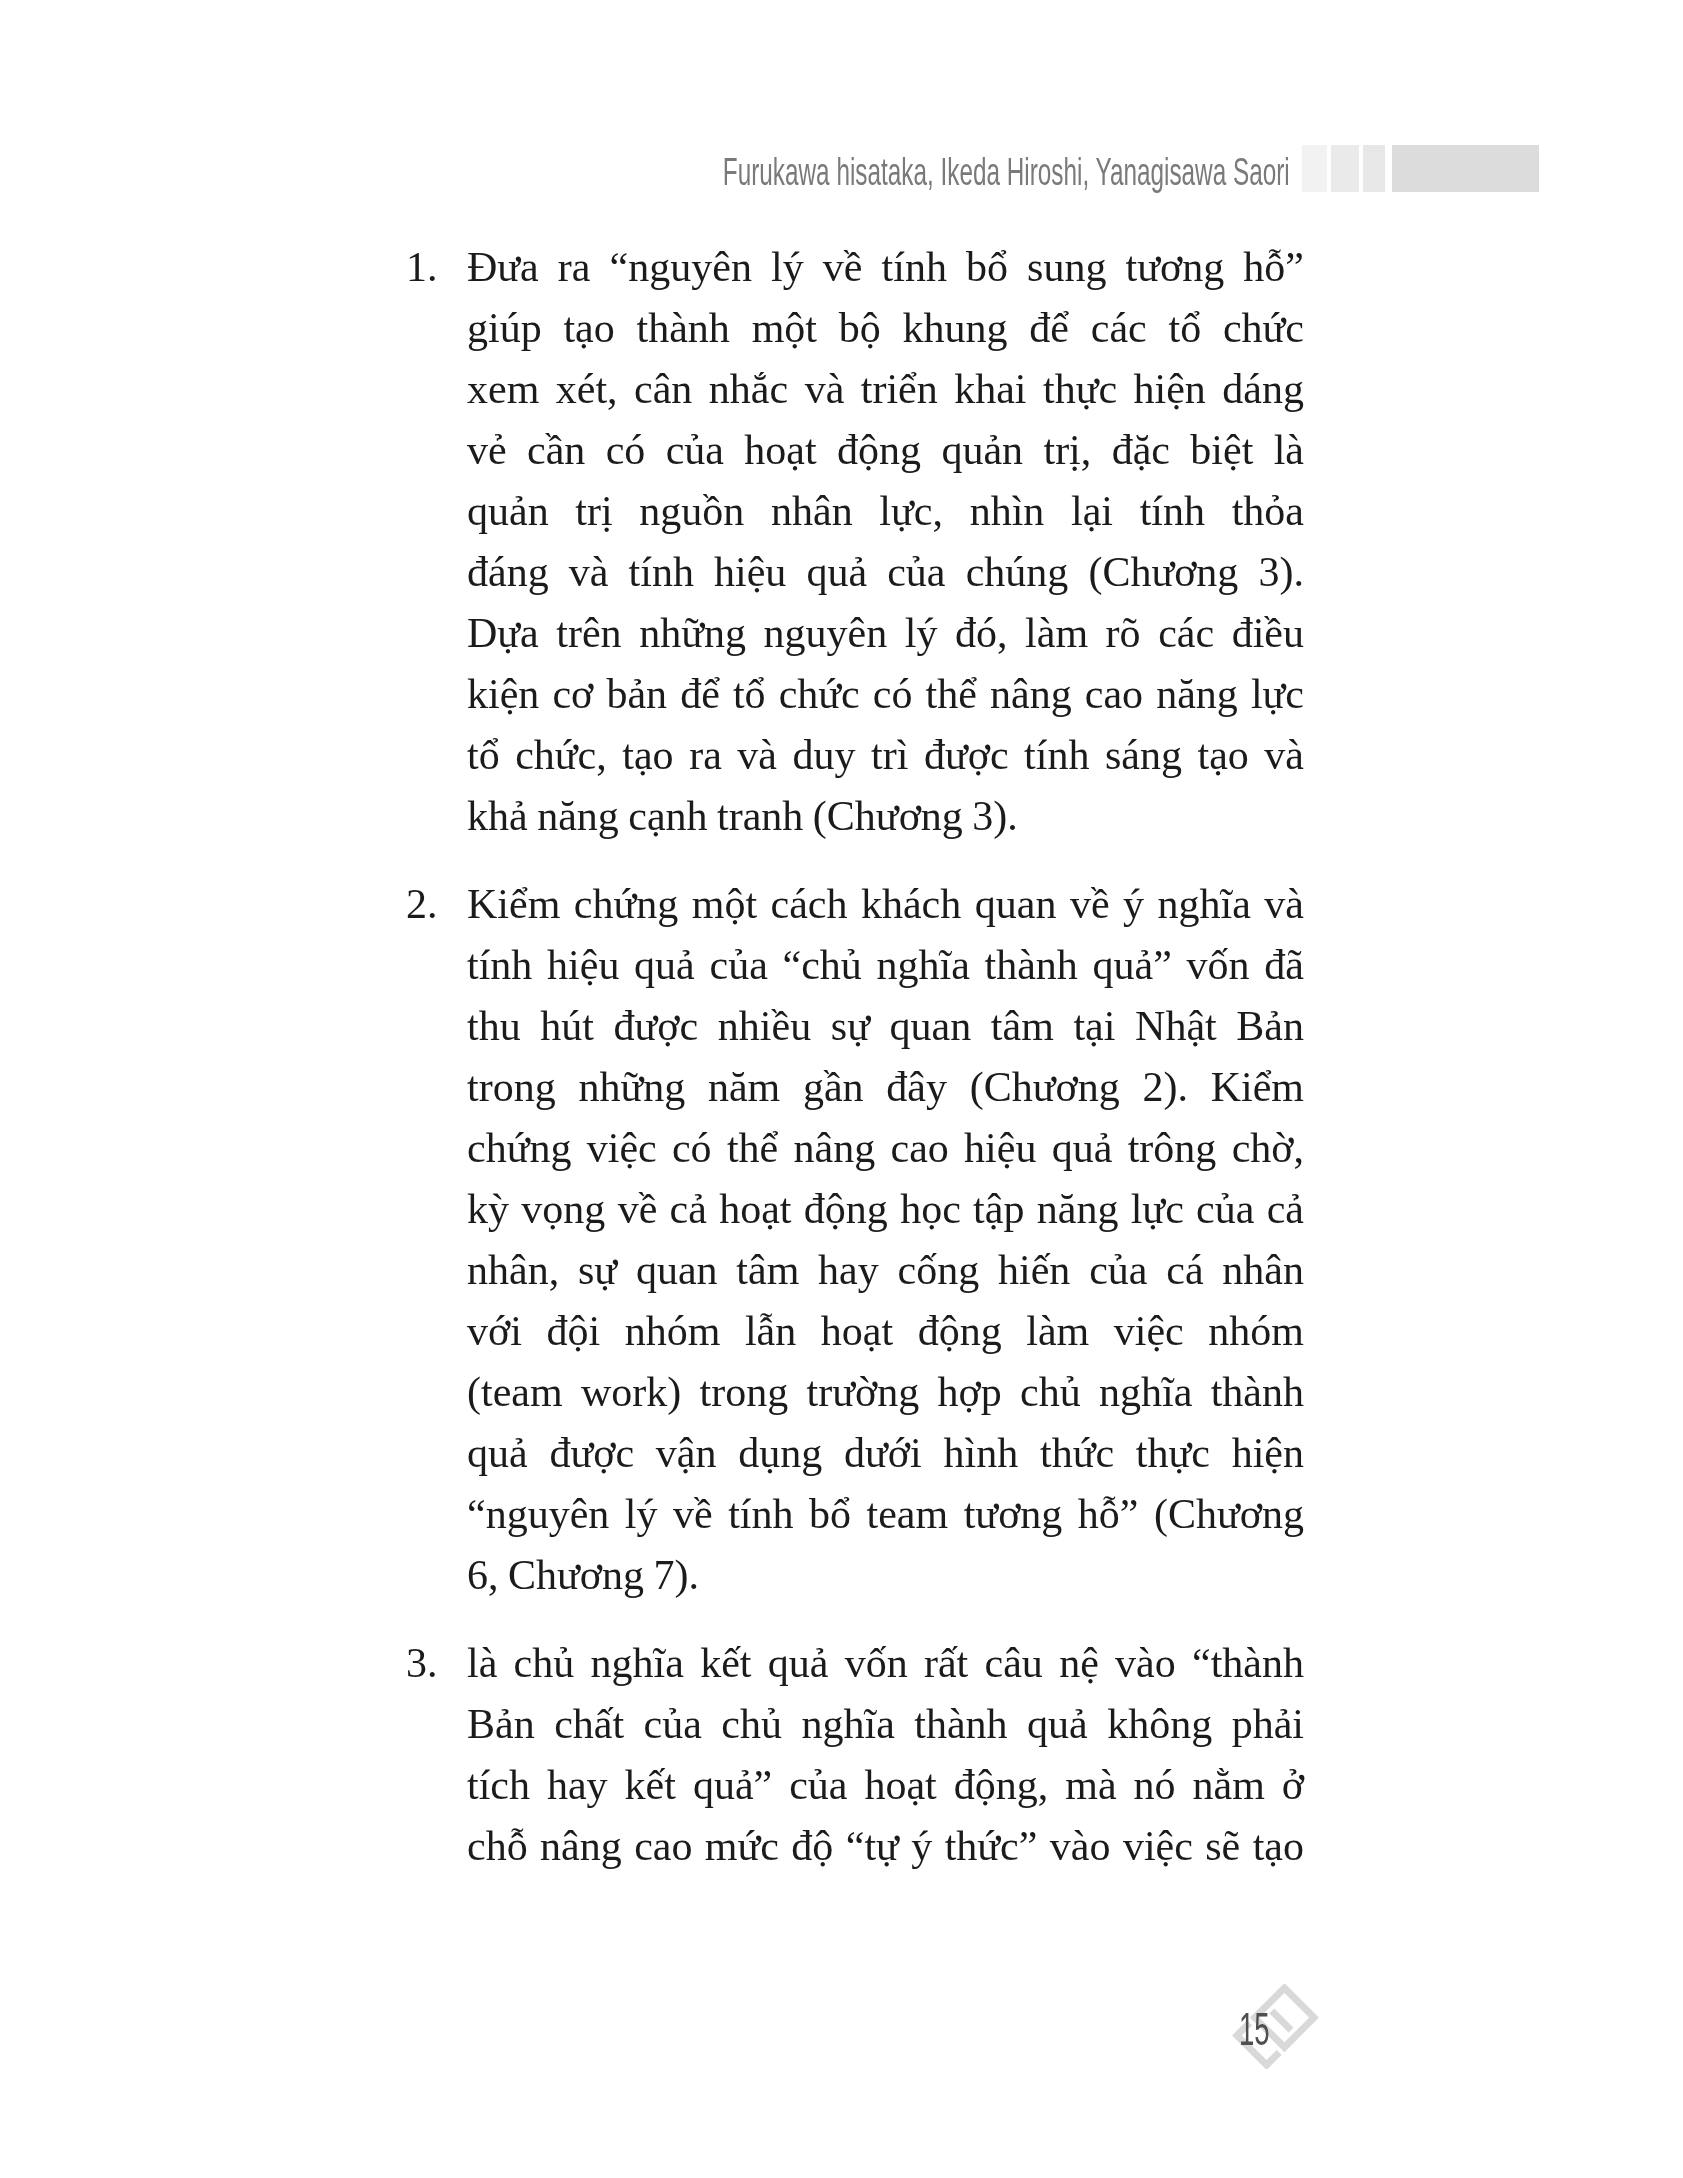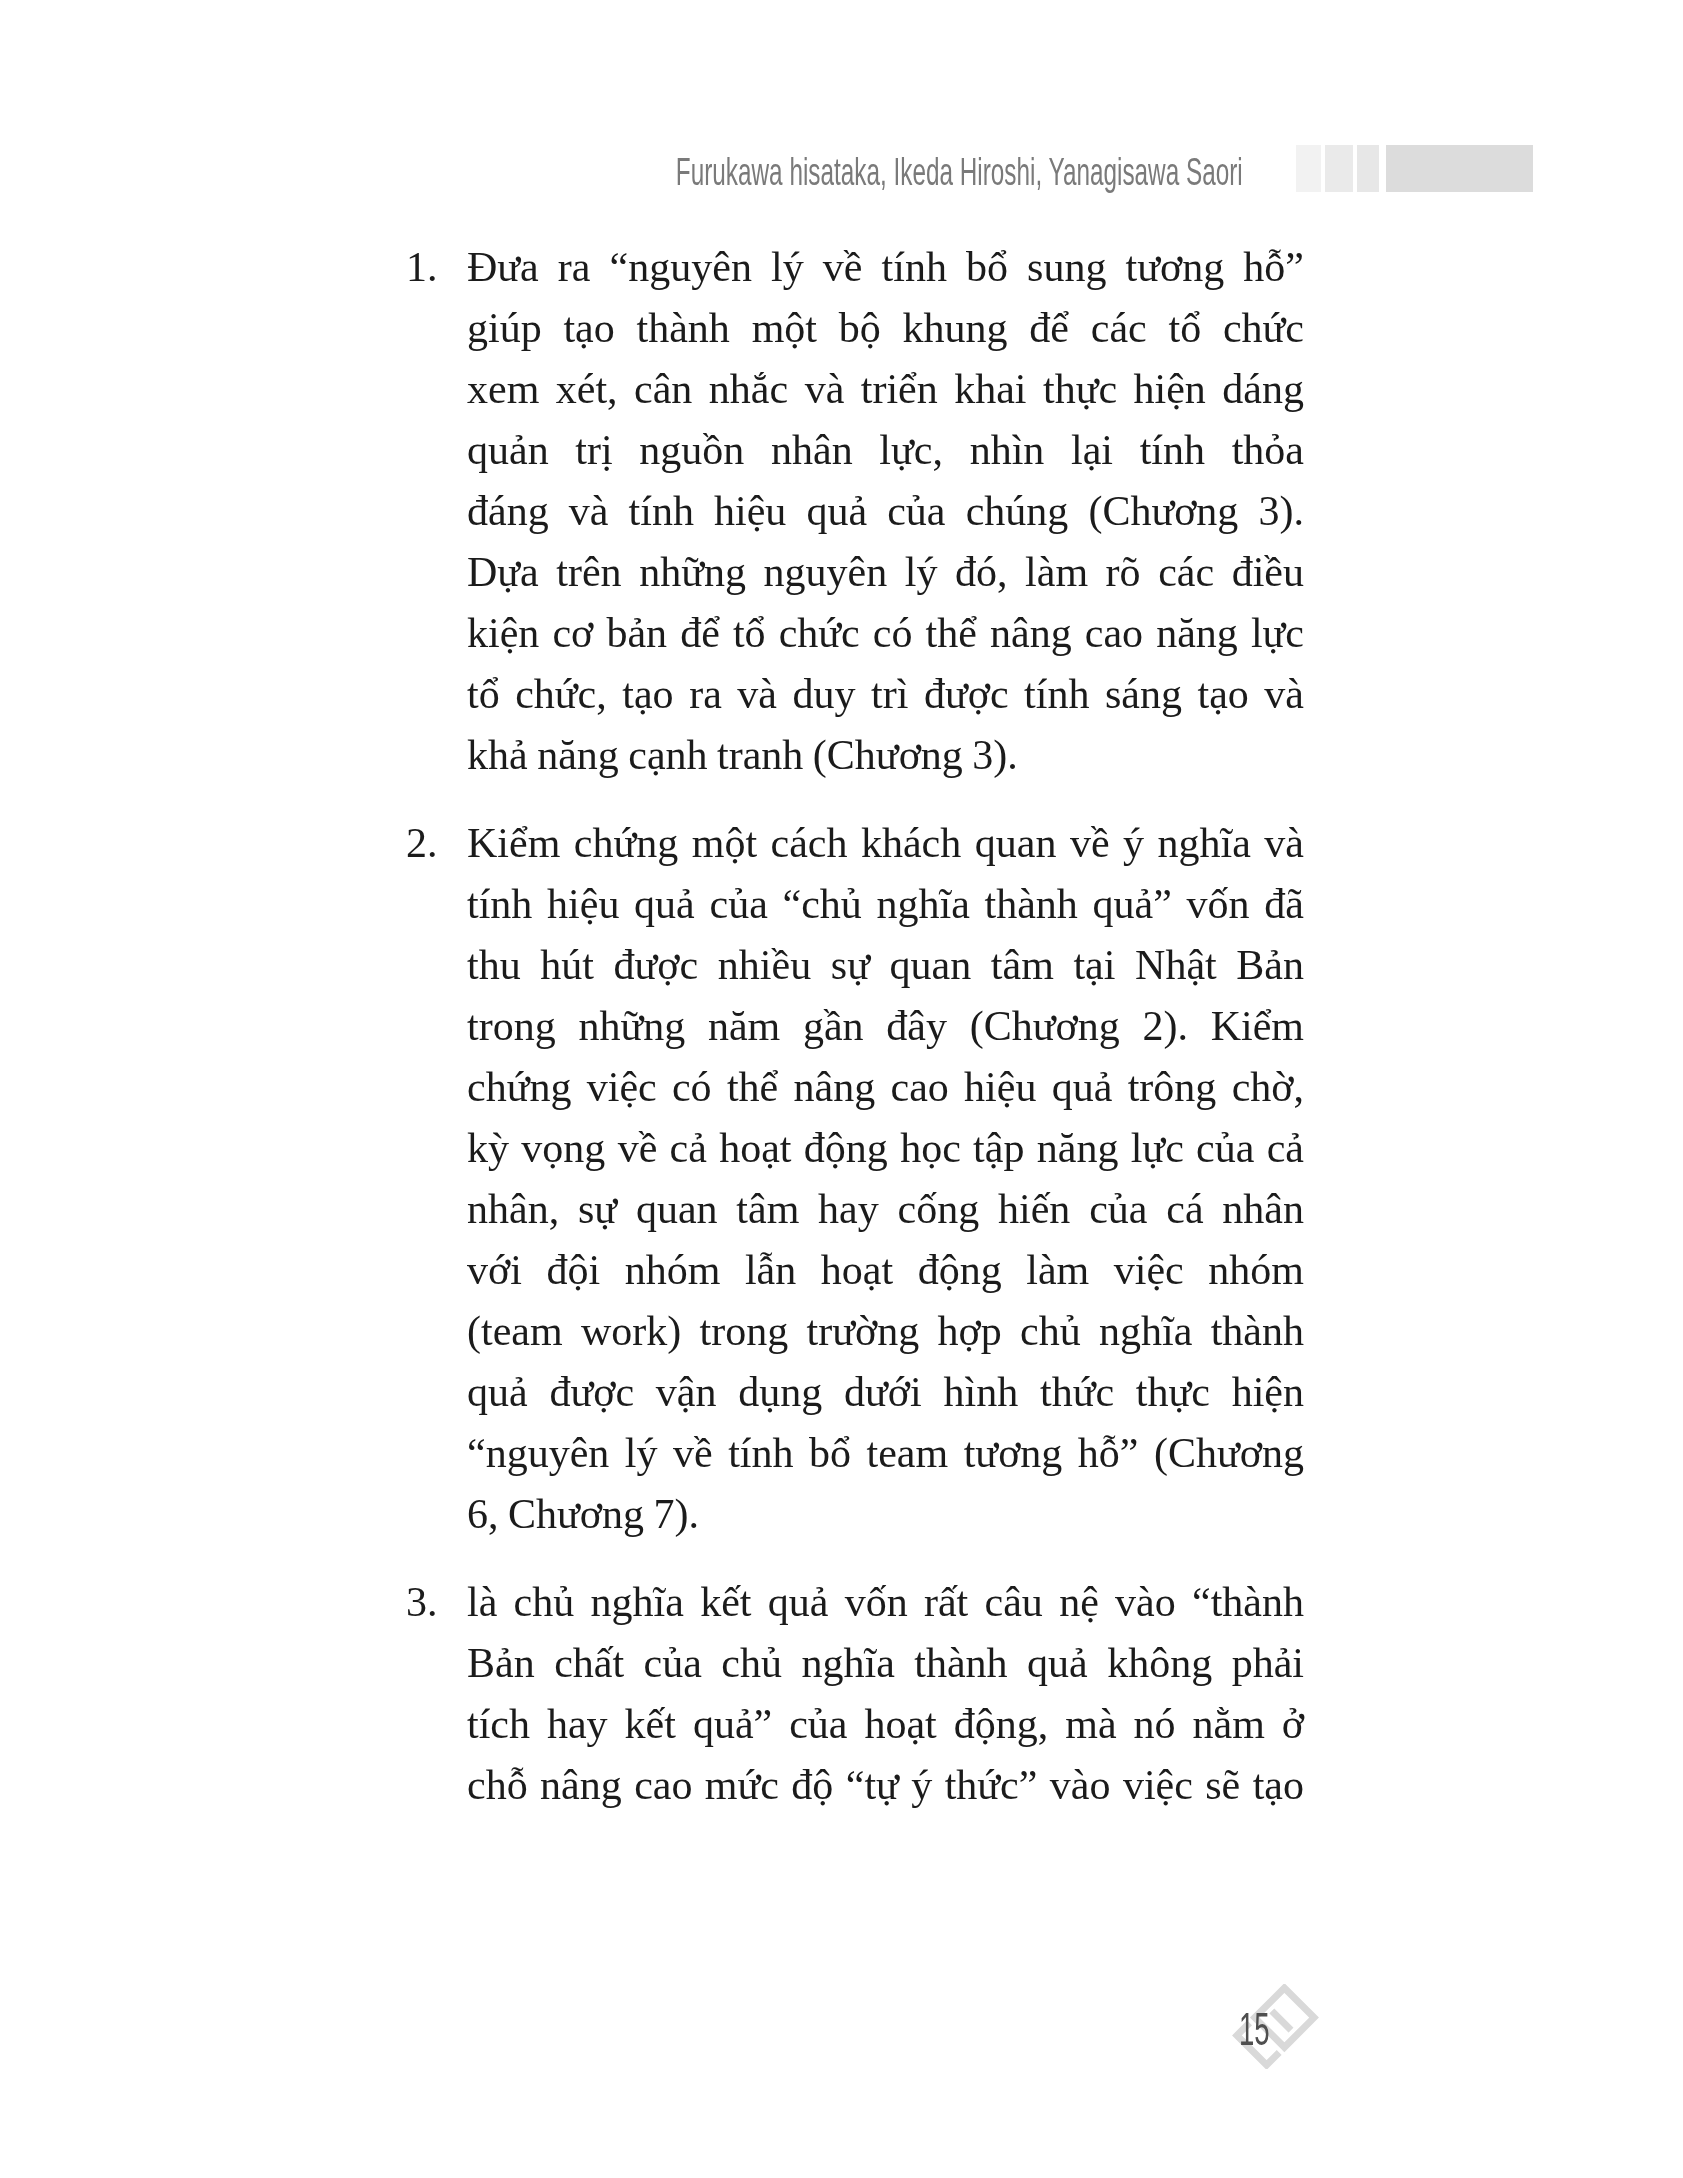--- a/index.html
+++ b/index.html
@@ -7,25 +7,24 @@
     width: 1683px; height: 2178px;
     background: #ffffff;
     position: relative;
     font-family: "Liberation Serif", serif;
     overflow: hidden;
   }
 
   
   .header {
     position: absolute;
-    top: 145px; right: 150px;
+    top: 145px; right: 144px;
     height: 47px;
     display: flex;
     align-items: flex-end;
-    gap: 41px;
   }
   .authors {
     display: inline-block;
     font-family: "Liberation Sans", sans-serif;
     font-size: 38px;
     line-height: 47px;
     color: #7a7a7a;
     white-space: nowrap;
     transform: translateY(4px) scaleX(0.64);
     transform-origin: bottom right;
@@ -88,20 +87,21 @@
   </span>
 </div>
 
 <div class="list">
   <div class="item">
     <span class="num">1.</span>
     <div class="lines">
         <div class="jline">Đưa ra “nguyên lý về tính bổ sung tương hỗ”</div>
         <div class="jline">giúp tạo thành một bộ khung để các tổ chức</div>
         <div class="jline">xem xét, cân nhắc và triển khai thực hiện dáng</div>
+        <div class="jline">vẻ cần có của hoạt động quản trị, đặc biệt là</div>
         <div class="jline">quản trị nguồn nhân lực, nhìn lại tính thỏa</div>
         <div class="jline">đáng và tính hiệu quả của chúng (Chương 3).</div>
         <div class="jline">Dựa trên những nguyên lý đó, làm rõ các điều</div>
         <div class="jline">kiện cơ bản để tổ chức có thể nâng cao năng lực</div>
         <div class="jline">tổ chức, tạo ra và duy trì được tính sáng tạo và</div>
         <div class="jline flush">khả năng cạnh tranh (Chương 3).</div>
       </div>
   </div>
   <div class="item">
     <span class="num">2.</span>

